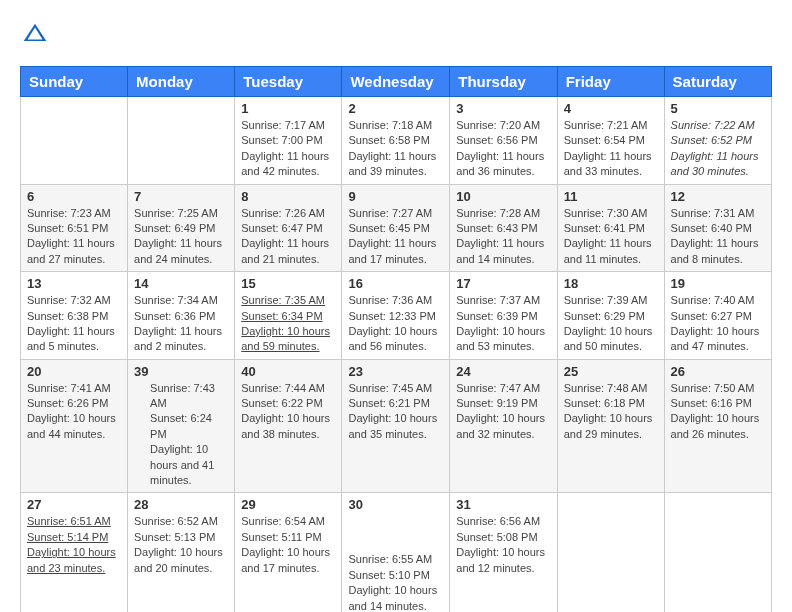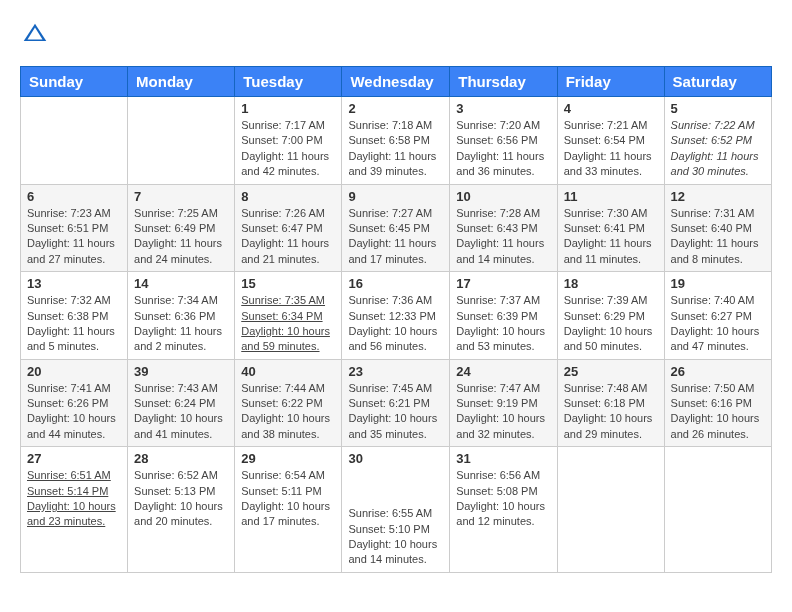--- a/index.html
+++ b/index.html
@@ -253,21 +253,21 @@
       </tr>
       <tr>
         <td>
           <span class="day-number">20</span>
           <div class="day-detail" style="white-space: pre-line;">Sunrise: 7:41 AM
 Sunset: 6:26 PM
 Daylight: 10 hours and 44 minutes.</div>
         </td>
         <td>
           <span class="day-number">39</span>
-          <div class="day-detail" style="white-space: pre-line;">Sunrise: 7:43 AM
+          <div class="day-detail" style="white-space: pre-line; margin-left: 16px;">Sunrise: 7:43 AM
 Sunset: 6:24 PM
 Daylight: 10 hours and 41 minutes.</div>
         </td>
         <td>
           <span class="day-number">40</span>
           <div class="day-detail" style="white-space: pre-line;">Sunrise: 7:44 AM
 Sunset: 6:22 PM
 Daylight: 10 hours and 38 minutes.</div>
         </td>
         <td>

